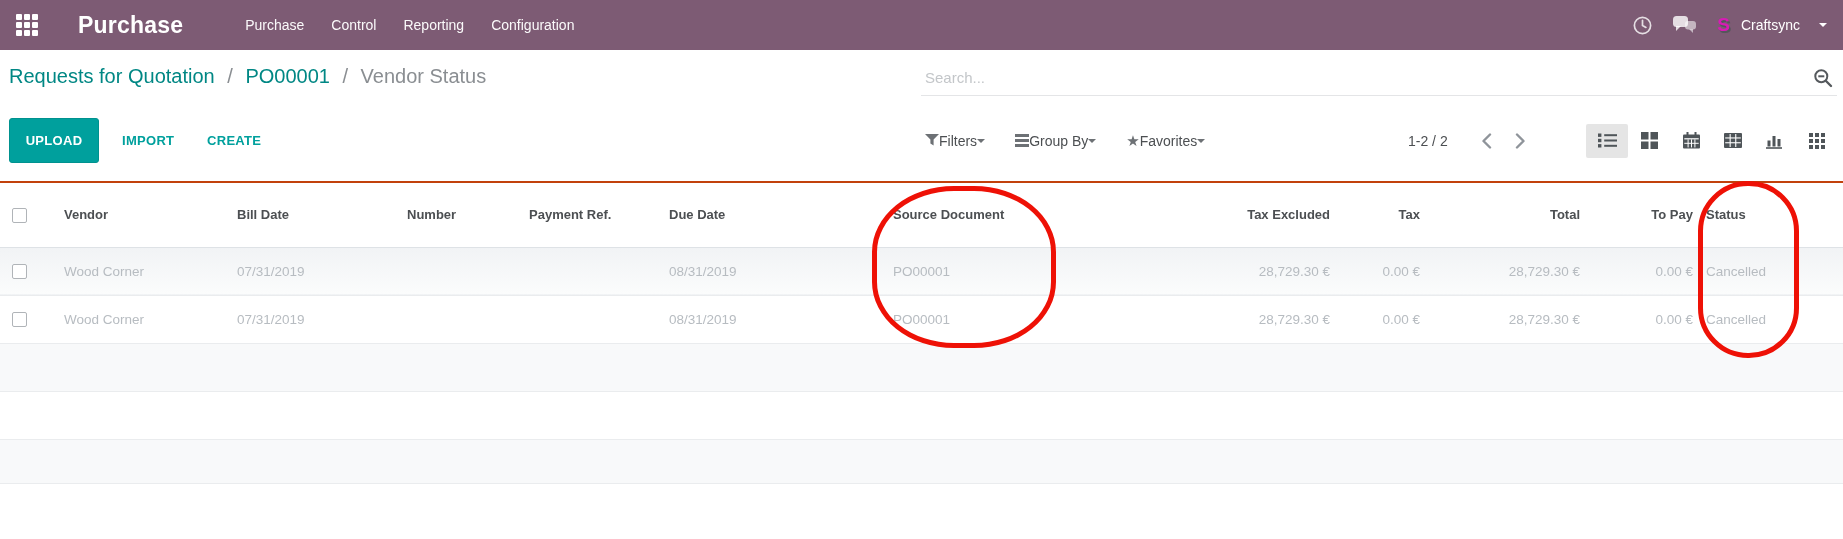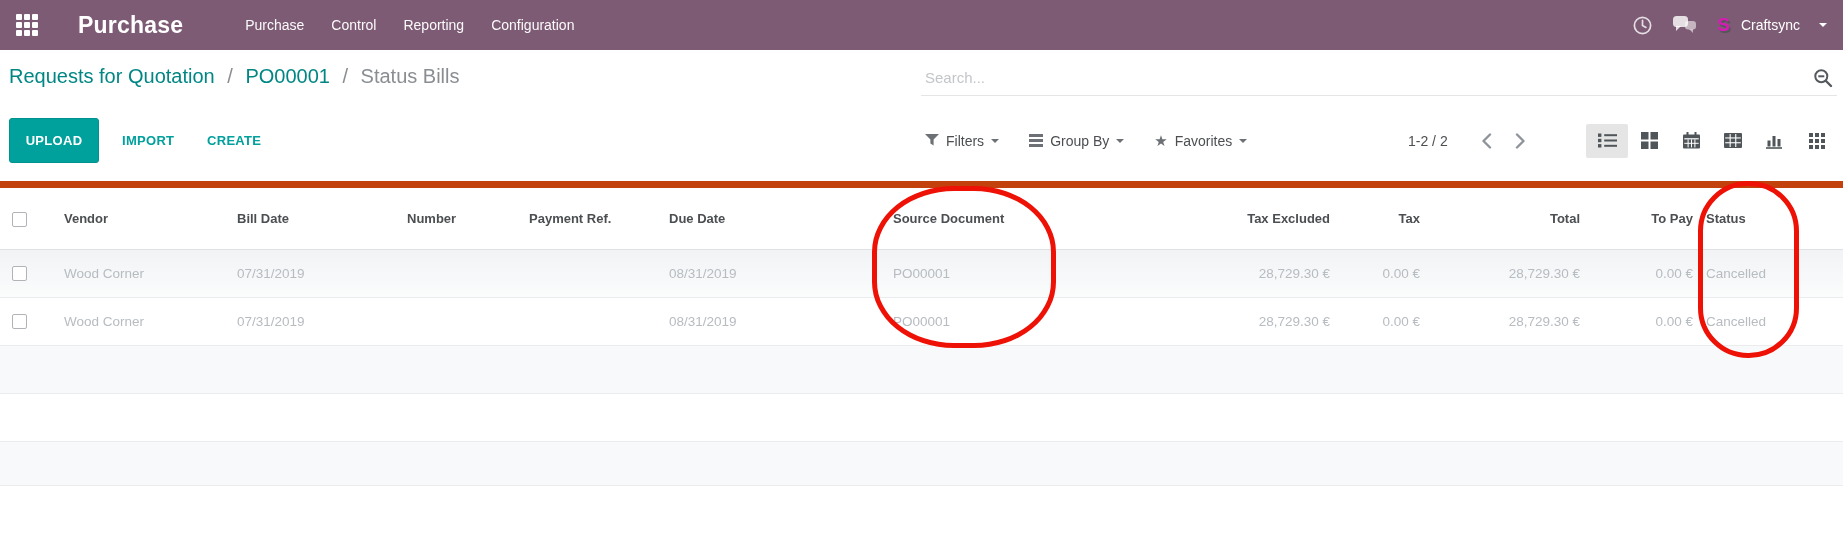--- a/index.html
+++ b/index.html
@@ -60,36 +60,36 @@
     position:absolute; top:68px; height:45px; line-height:45px;
     color:#00a09d; font-size:13px; font-weight:bold; letter-spacing:.3px; cursor:pointer;
   }
   .btn-import { left:122px; }
   .btn-upload { left:207px; }
 
   .filter-bar {
     position:absolute; left:925px; top:68px; height:45px;
     display:flex; align-items:center; gap:30px; font-size:14px; color:#4c4f52;
   }
-  .fb-btn { display:flex; align-items:center; gap:7px; cursor:pointer; white-space:nowrap; }
+  .fb-btn { display:flex; align-items:center; cursor:pointer; white-space:nowrap; }
   .fb-ico { color:#6d7175; display:flex; align-items:center; }
   .star { font-size:15px; color:#6d7175; line-height:14px; }
   .bars { display:inline-flex; flex-direction:column; gap:2.5px; }
   .bars i { width:14px; height:2.5px; background:#6d7175; display:block; }
 
   .pager { position:absolute; left:1408px; top:68px; height:45px; display:flex; align-items:center; font-size:14px; color:#4c4f52; }
   .pager .range { margin-right:26px; }
   .pg-btn { width:26px; height:30px; display:flex; align-items:center; justify-content:center; cursor:pointer; margin-right:8px; }
 
   .switcher { position:absolute; left:1586px; top:68px; height:45px; display:flex; align-items:center; }
   .sw { width:42px; height:34px; display:flex; align-items:center; justify-content:center; cursor:pointer; }
   .sw.active { background:#e5e5e5; border-radius:2px; }
 
   
-  table { width:1843px; border-collapse:collapse; table-layout:fixed; border-top:7px solid #c2410c; }
+  table { width:1843px; border-collapse:collapse; table-layout:fixed; border-top:2px solid #c2410c; }
   th, td { padding:0 0 0 12px; overflow:hidden; white-space:nowrap; }
   thead tr { height:65px; }
   th { font-size:13px; font-weight:bold; color:#4c4f52; text-align:left; border-bottom:1px solid #dee2e6; cursor:pointer; }
   tbody tr { height:48px; border-bottom:1px solid #eaecee; font-size:13.5px; color:#b7bcc1; }
   tr.stripe { background:linear-gradient(#f1f3f5,#fbfcfc); }
   tr.fill-stripe { background:#f8f9fa; }
   tr.totals { height:52px; font-size:14px; font-weight:bold; color:#4c4f52; }
   .c-vendor { padding-left:24px; }
   .c-source { padding-left:146px; }
   .c-status { padding-left:13px; }
@@ -148,21 +148,21 @@
   </div>
 </header>
 
 <div class="cp">
 
   <div class="breadcrumb">
     <a>Requests for Quotation</a>
     <span class="sep">/</span>
     <a>PO00001</a>
     <span class="sep">/</span>
-    <span class="current">Status Bills</span>
+    <span class="current">Vendor Status</span>
   </div>
 
   <div class="search-wrap">
     <input type="text" placeholder="Search..." style="">
     <span class="search-icon">
       <svg width="20" height="20" viewBox="0 0 20 20">
           <circle cx="8.3" cy="8.3" r="6" fill="none" stroke="#55595d" stroke-width="2"></circle>
           <line x1="5.3" y1="8.3" x2="11.3" y2="8.3" stroke="#55595d" stroke-width="2"></line>
           <line x1="13" y1="13" x2="18" y2="18" stroke="#55595d" stroke-width="2.4" stroke-linecap="round"></line>
         </svg>

